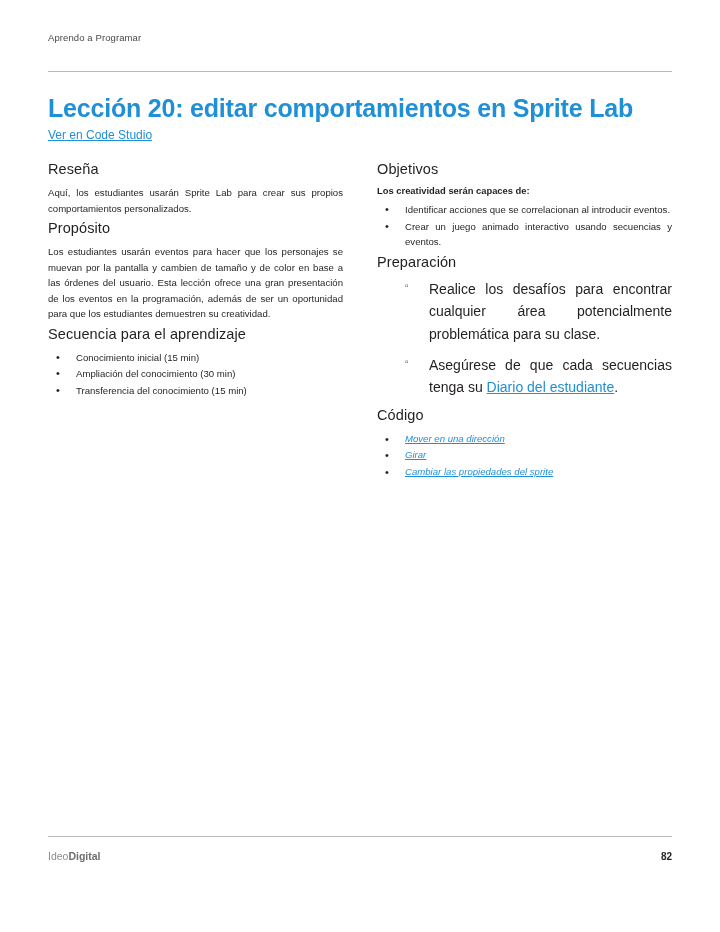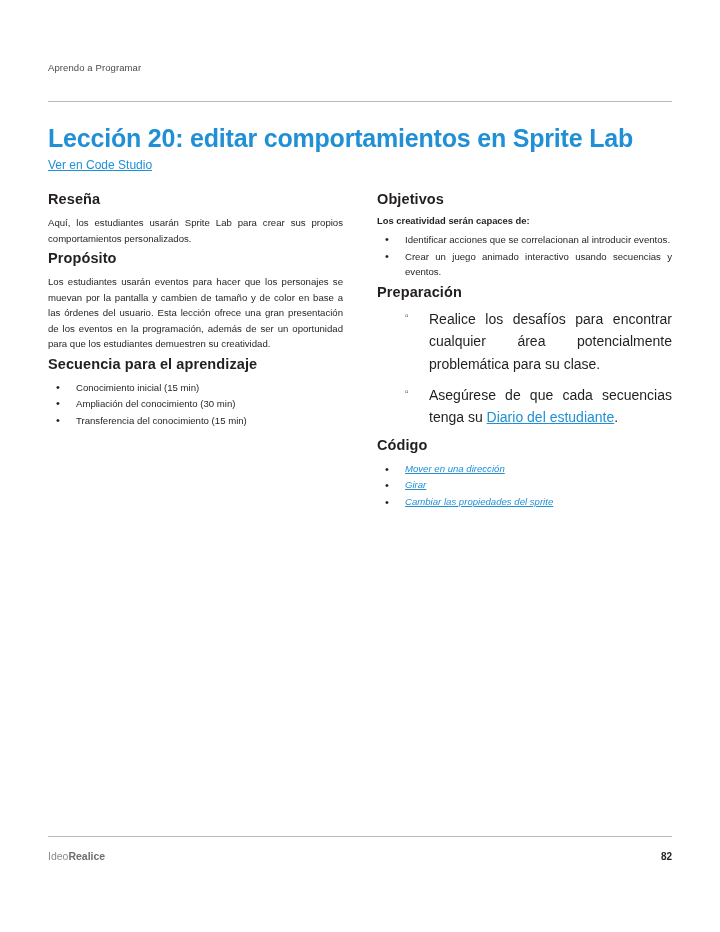--- a/index.html
+++ b/index.html
@@ -17,21 +17,21 @@
   .page {
     position: relative;
     width: 720px;
     height: 932px;
     box-sizing: border-box;
     padding: 0 48px;
   }
   .header-text {
     font-size: 9.5px;
     color: #4a4a4a;
-    padding-top: 62px;
+    padding-top: 32px;
     letter-spacing: 0.1px;
   }
   .header-rule {
     margin-top: 28px;
     border-top: 1px solid #b9b9b9;
   }
   .doc-title {
     color: #1f8fd6;
     font-size: 25px;
     font-weight: bold;
@@ -49,21 +49,21 @@
   .columns {
     display: flex;
     gap: 34px;
     margin-top: 10px;
   }
   .col {
     width: 296px;
   }
   h2.section {
     font-size: 14.5px;
-    font-weight: bold;
+    font-weight: normal;
     color: #231f20;
     margin: 4px 0 8px 0;
     letter-spacing: 0.1px;
   }
   h2.section.first { margin-top: 8px; }
   p.body {
     font-size: 9.6px;
     line-height: 1.62;
     text-align: justify;
     margin: 0 0 2px 0;
@@ -222,17 +222,17 @@
         <li><a class="italic-link" href="#">Girar</a></li>
         <li><a class="italic-link" href="#">Cambiar las propiedades del sprite</a></li>
       </ul>
 
     </div>
 
   </div>
 
   <div class="footer-rule"></div>
   <div class="footer">
-    <div class="brand"><span>Ideo</span><b>Realice</b></div>
+    <div class="brand"><span>Ideo</span><b>Digital</b></div>
     <div class="pageno">82</div>
   </div>
 
 </div>
 
 </body></html>

